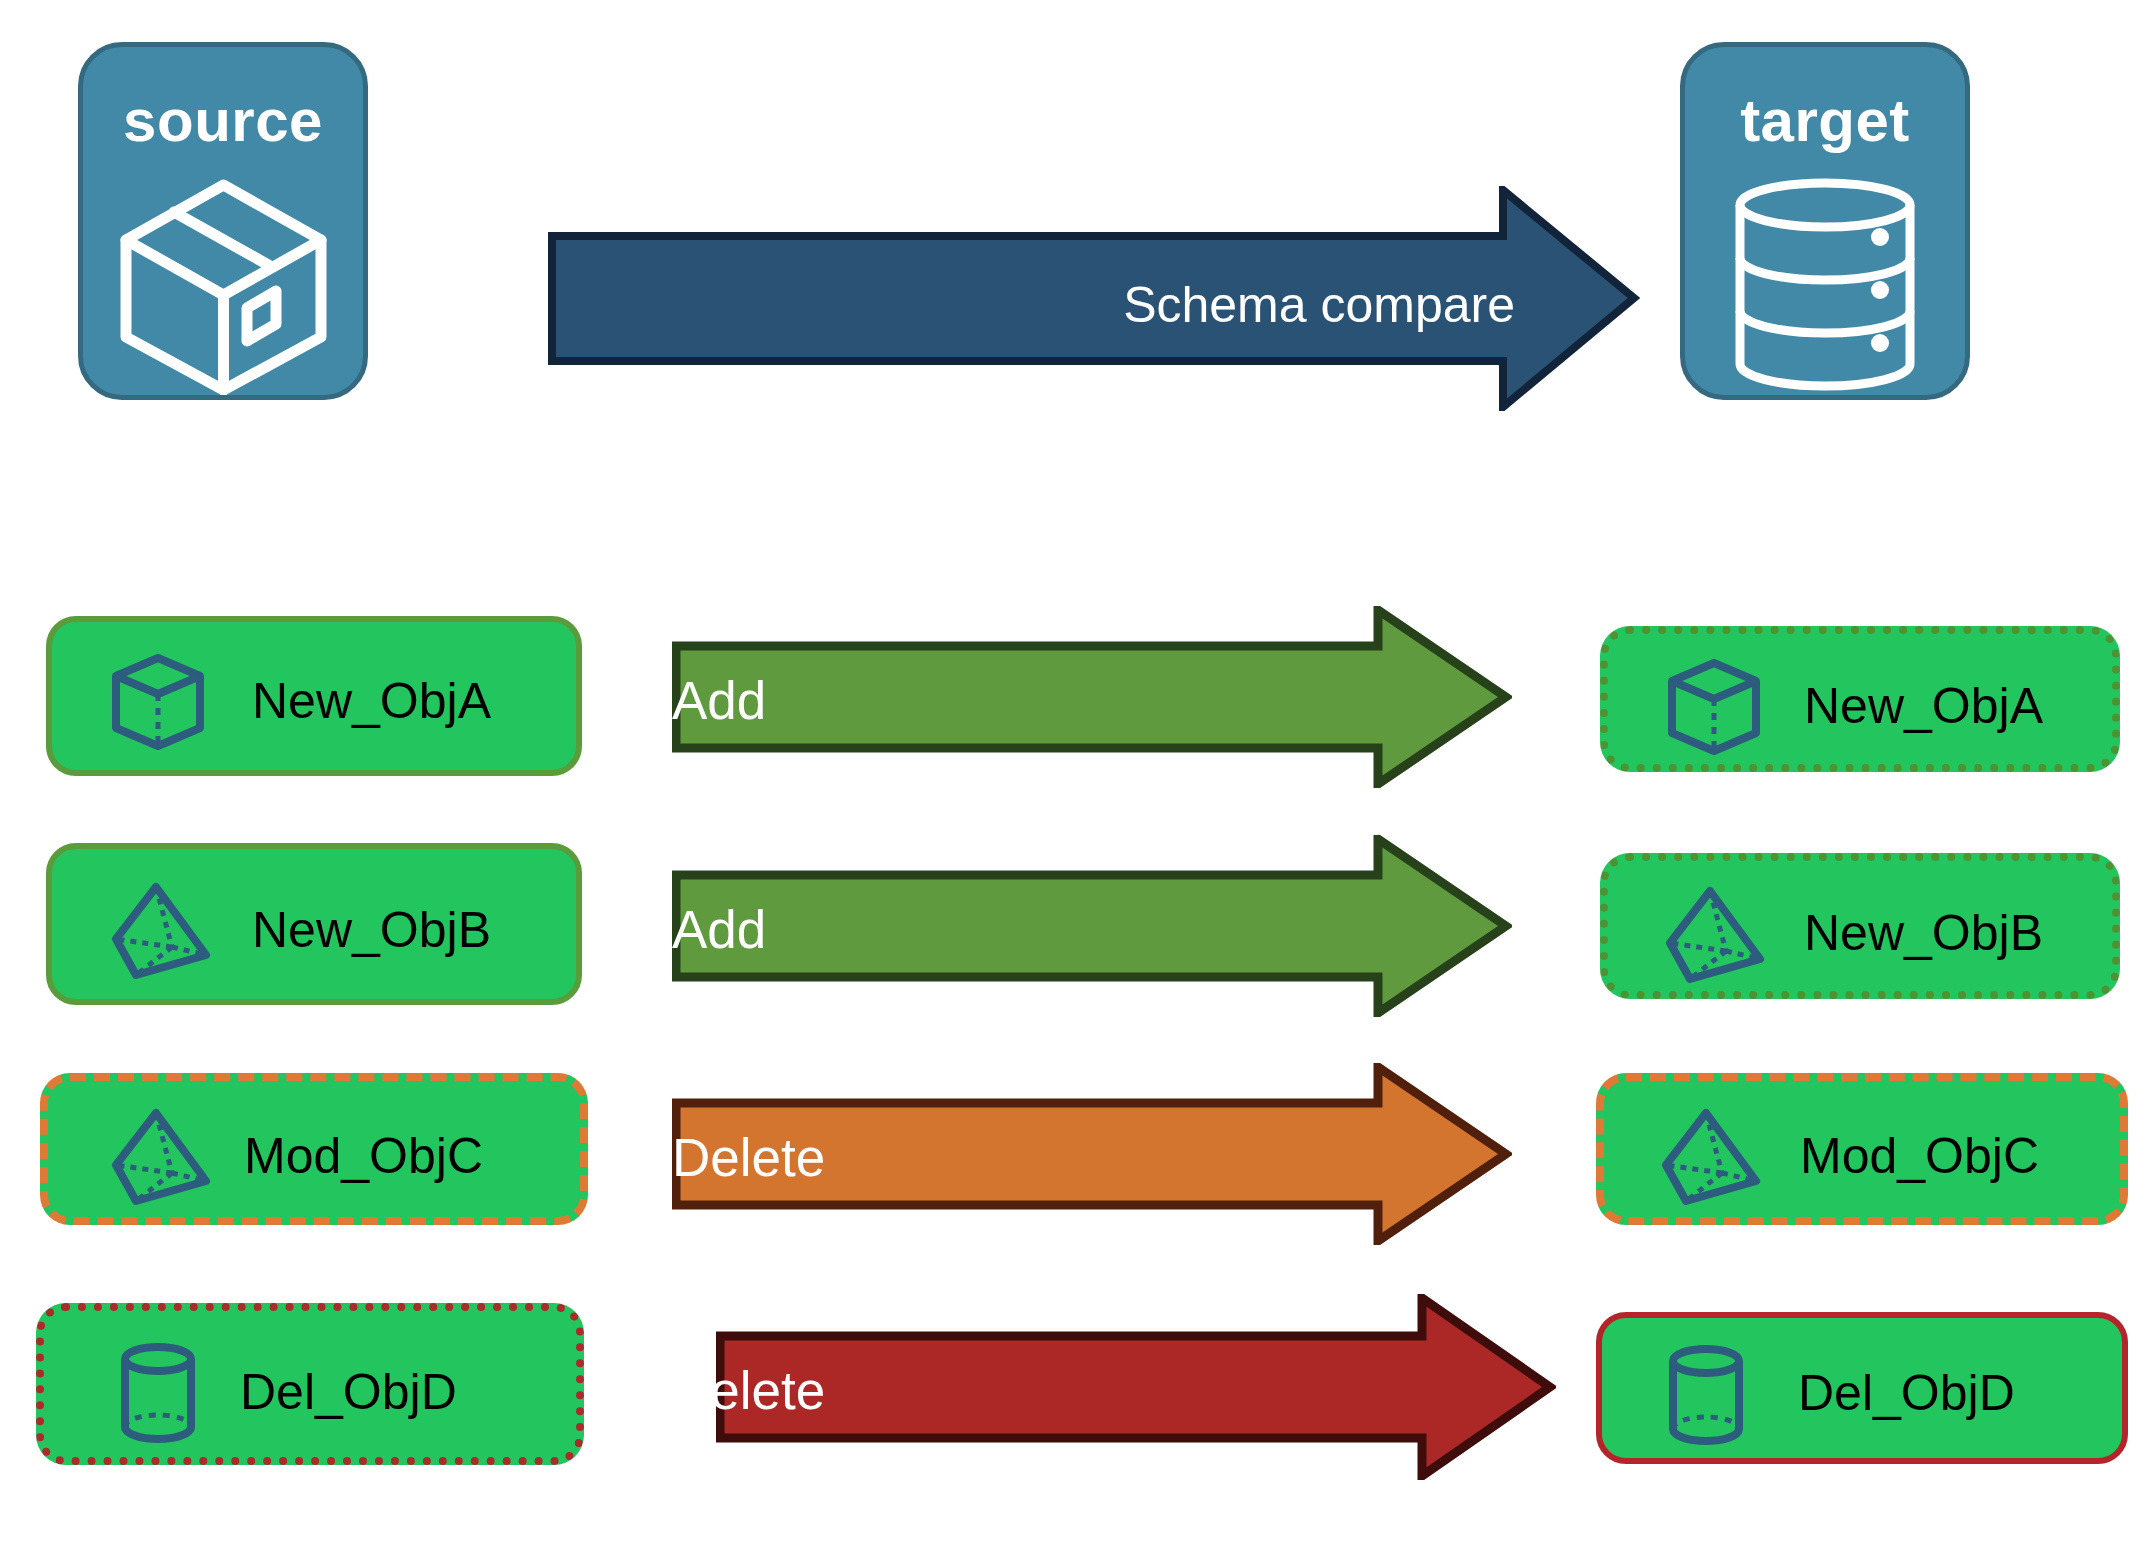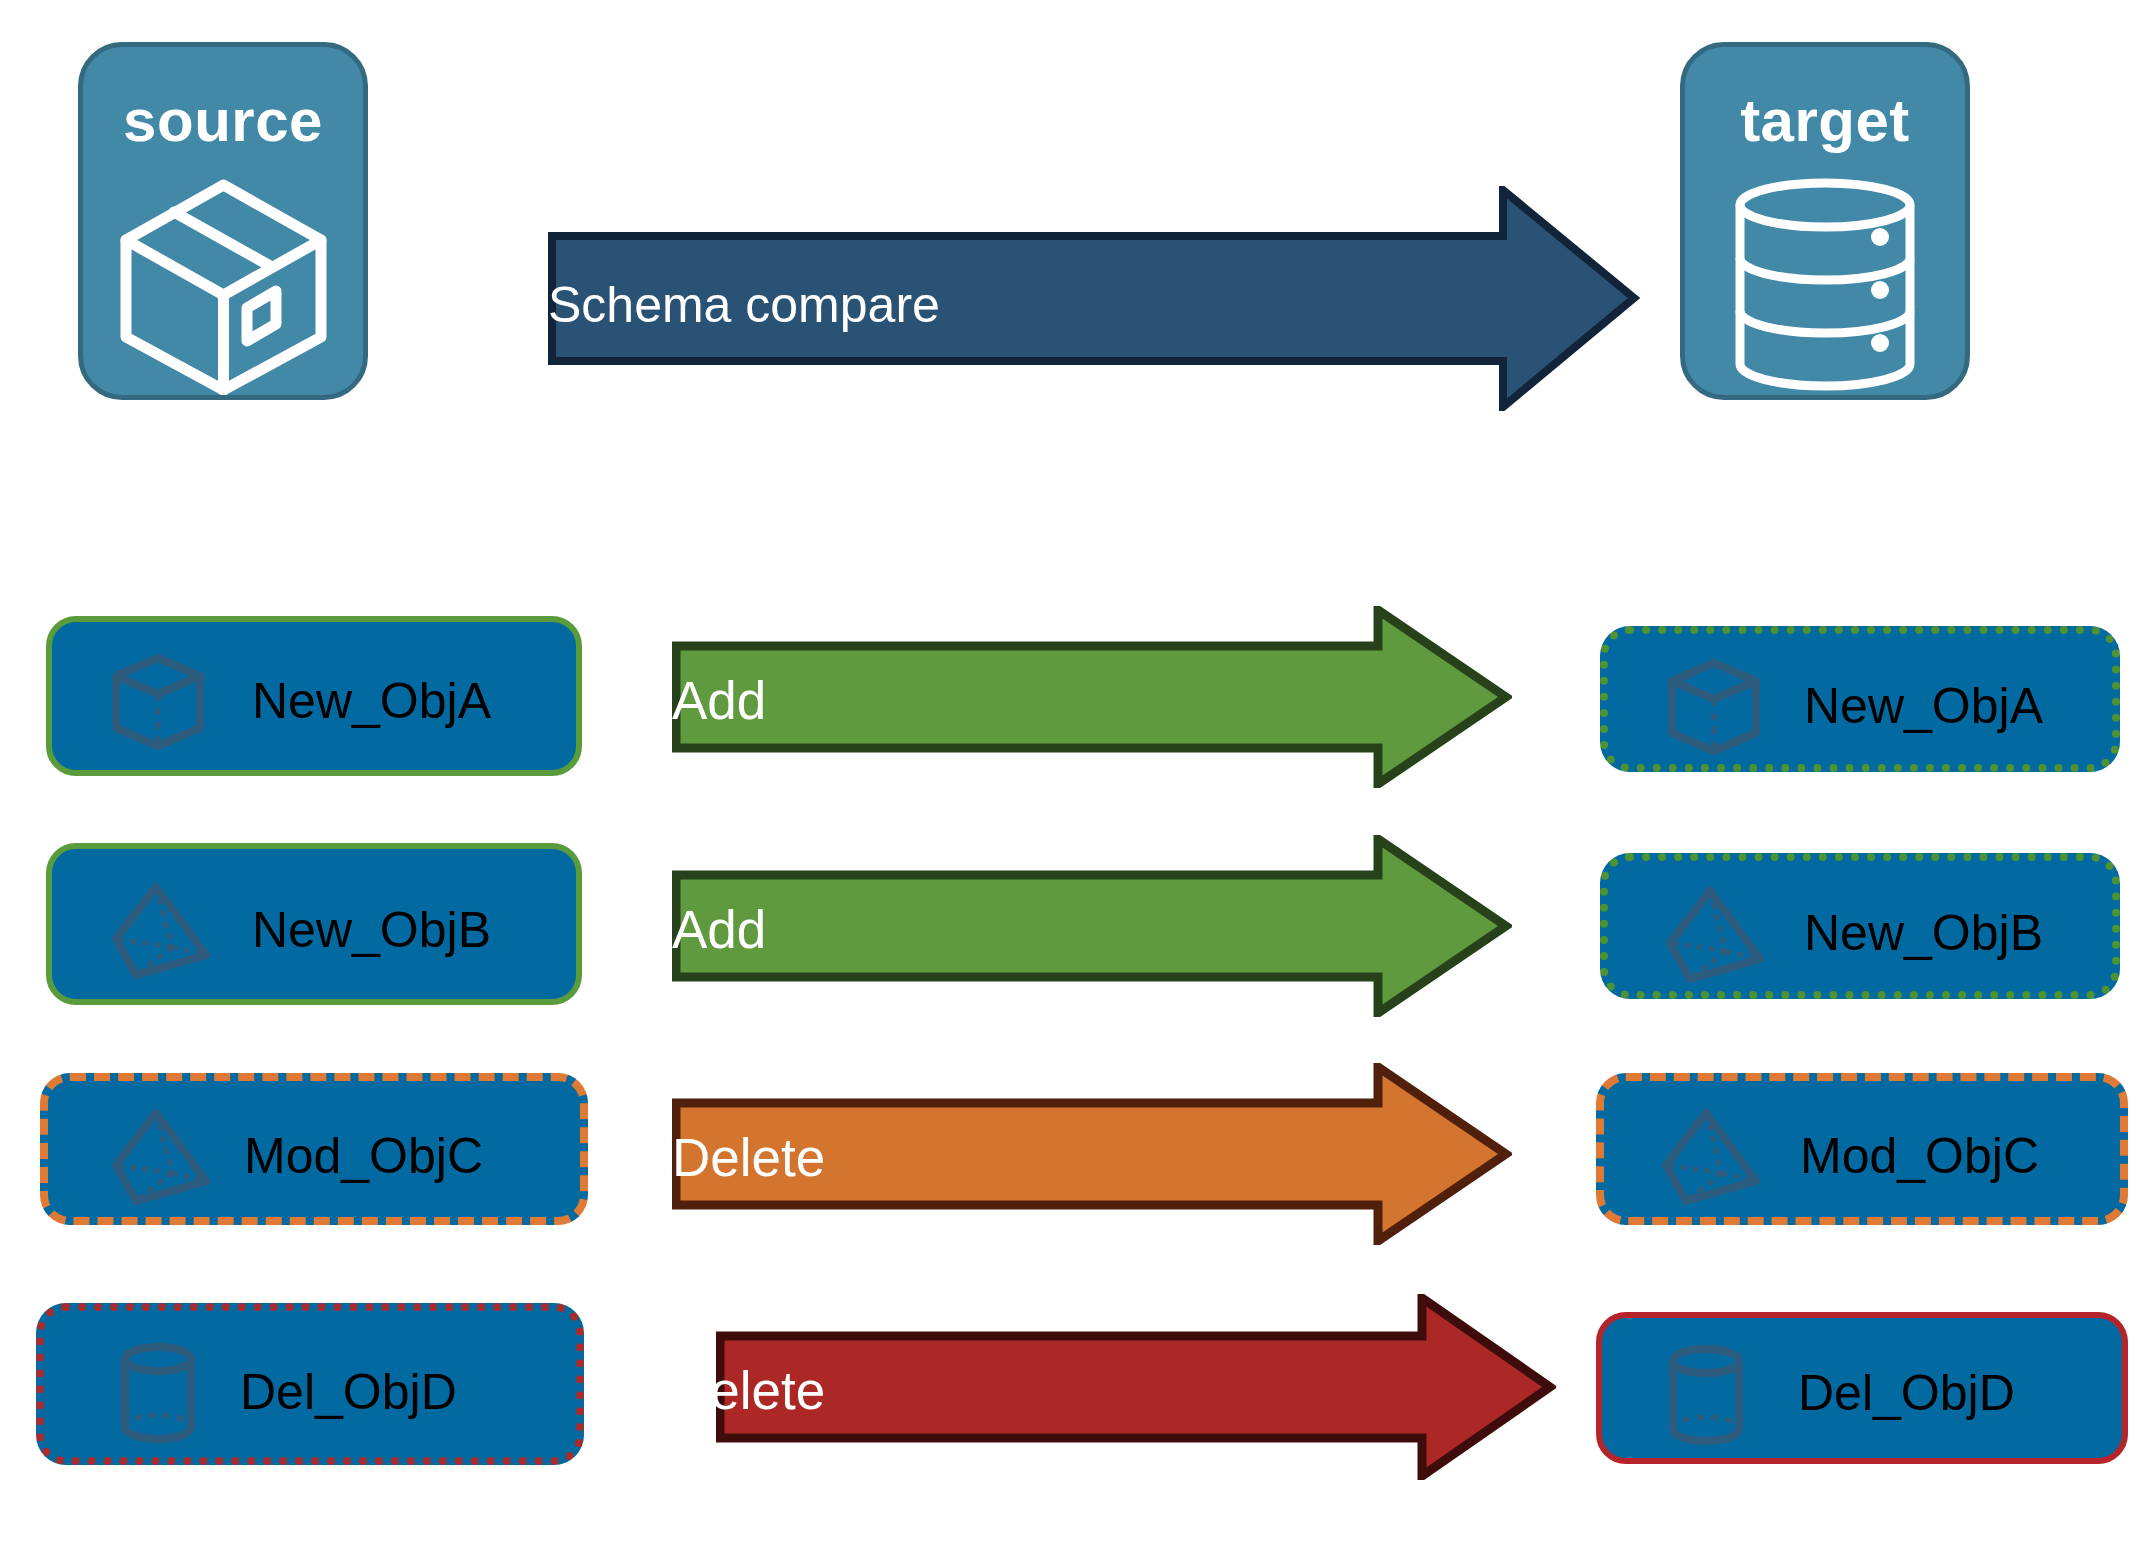--- a/index.html
+++ b/index.html
@@ -30,21 +30,21 @@
     line-height: 1;
   }
   .endpoint-icon { margin-top: 26px; }
 
   
   .bigarrow { position: absolute; }
 
   
   .objcard {
     position: absolute;
-    background: #0369a1;
+    background: #22c55e;
     border-radius: 30px;
     display: flex;
     align-items: center;
   }
   .objcard .obj-icon {
     position: absolute;
     display: flex; align-items: center; justify-content: center;
   }
   .objcard .obj-label {
     position: absolute;
@@ -107,21 +107,21 @@
           <path d="M131 131 L160 114 L160 147 L131 164 Z"></path>
         </g>
       </svg>
     </div>
   </div>
 
   <div class="bigarrow" style="left:548px; top:186px; width:1092px; height:225px;">
     <svg width="1092" height="225" viewBox="0 0 1092 225">
       <polygon points="4,50 955,50 955,4 1086,112 955,221 955,175 4,175" fill="#2A5275" stroke="#12243A" stroke-width="8" stroke-linejoin="miter"></polygon>
     </svg>
-    <div class="alabel" style="left:0; top:90px; width:955px; font-size:50px; color:#fff; text-align:left; position:absolute;">Schema compare</div>
+    <div class="alabel" style="left:12px; top:90px; width:955px; font-size:50px; color:#fff; text-align:right; position:absolute;">Schema compare</div>
   </div>
 
   <div class="objcard b-solid-green" style="left:46px; top:616px; width:536px; height:160px;">
     <span class="obj-icon" style="left:56px; top:30px; width:100px; height:100px;">
       <svg width="100" height="100" viewBox="0 0 100 100">
         <g fill="none" stroke="#2E5C7E" stroke-width="8" stroke-linejoin="round">
           <polygon points="8,24 50,6 92,24 92,76 50,94 8,76"></polygon>
           <polyline points="8,24 50,42 92,24"></polyline>
         </g>
         <g fill="none" stroke="#2E5C7E" stroke-width="5" stroke-dasharray="7 7">

